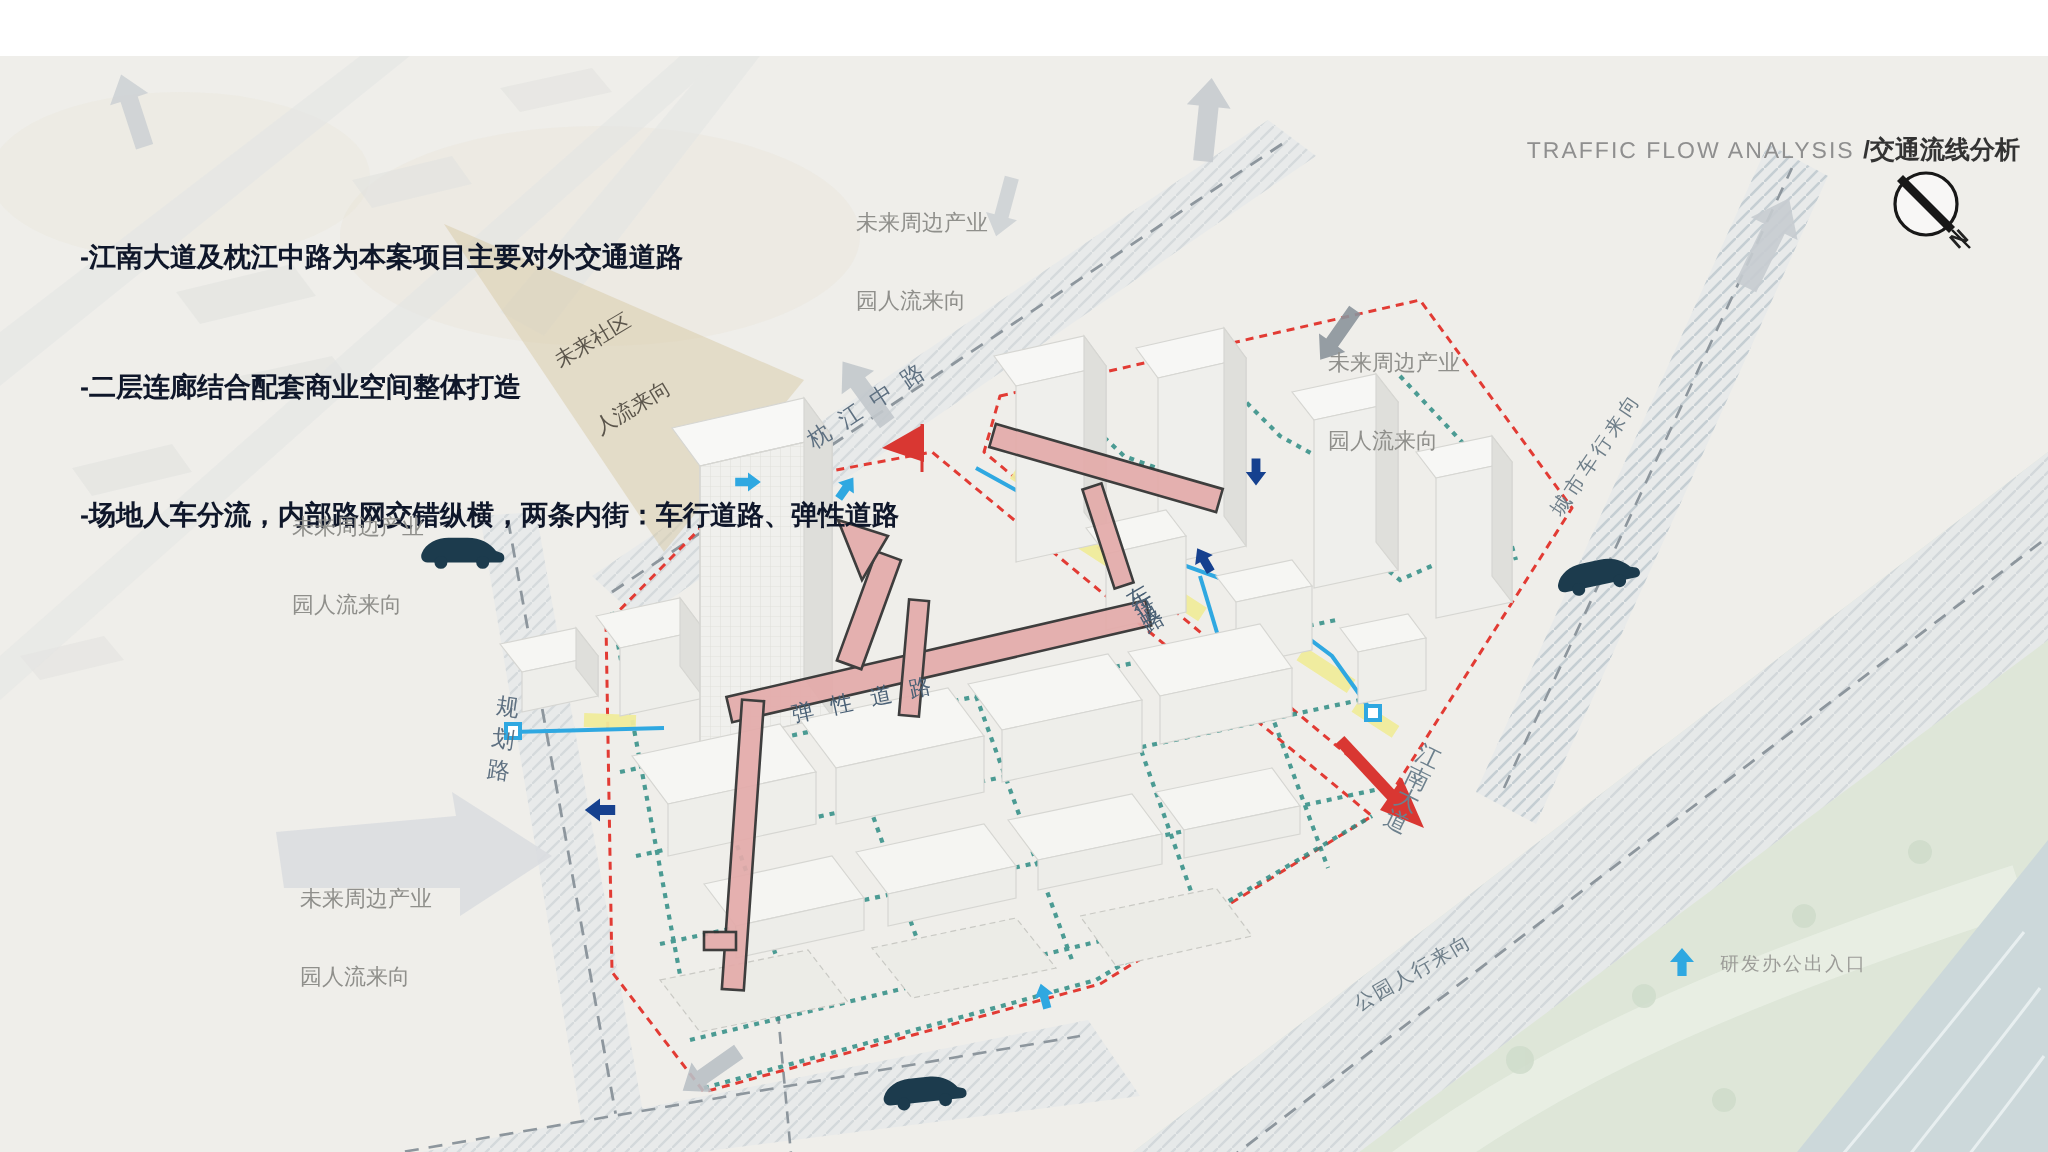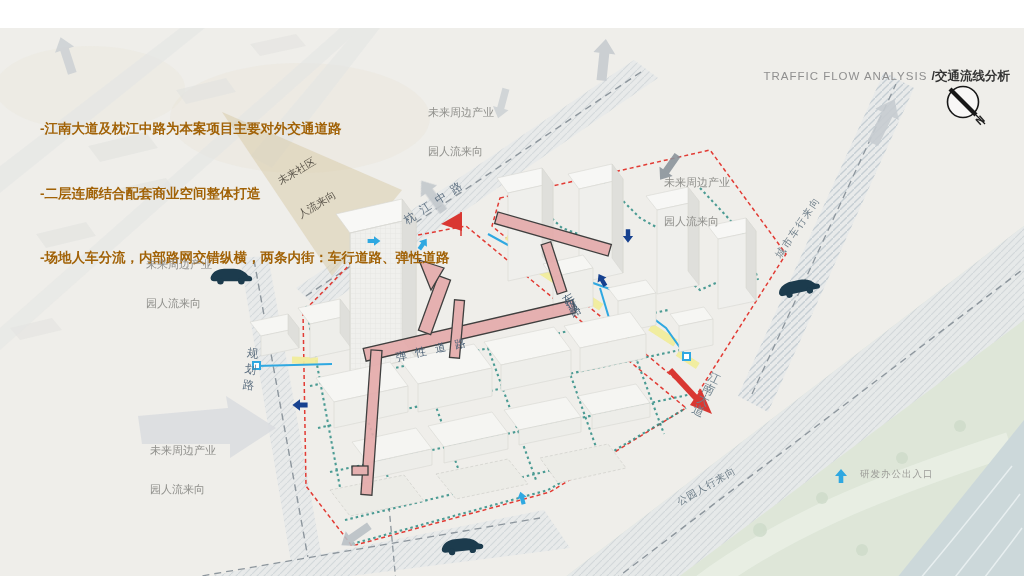--- a/index.html
+++ b/index.html
@@ -5,29 +5,29 @@
   html,body{margin:0;padding:0;background:#ffffff;font-family:"Liberation Sans",sans-serif;}
   .stage{position:relative;width:1024px;height:576px;overflow:hidden;background:#efeeea;margin-top:28px;}
   .stage svg.map{position:absolute;left:0;top:0;}
   .abs{position:absolute;white-space:pre;}
   
   .title{top:20px;right:14px;text-align:right;}
   .title .en{font-size:11.5px;color:#8f8f8f;letter-spacing:1px;}
   .title .zh{font-size:12.5px;color:#333;font-weight:600;}
   .compass-n{left:976px;top:86px;font-size:11px;color:#222;transform:rotate(-42deg);font-weight:600;}
   
-  .notes{left:40px;top:47px;font-size:13.5px;font-weight:700;color:#a16207;line-height:21.5px;}
+  .notes{left:40px;top:47px;font-size:13.5px;font-weight:700;color:#0f172a;line-height:21.5px;}
   
   .ind{font-size:11px;color:#8f8f8b;line-height:13px;}
   .road{white-space:pre;}
   
   .legend{left:822px;top:404px;width:195px;}
   .legend .lg-title{font-size:13px;color:#333;margin-bottom:6px;}
   .legend .lg-title .zh{font-weight:700;margin-right:8px;}
-  .legend .lg-row{display:flex;align-items:flex-start;height:21px;}
+  .legend .lg-row{display:flex;align-items:flex-end;height:21px;}
   .legend .lg-sw{width:38px;display:flex;justify-content:center;align-items:center;flex:0 0 38px;}
   .legend .lg-lab{font-size:9.5px;color:#9c9c98;letter-spacing:1px;}
 </style>
 </head>
 <body>
 
 <div class="stage">
 
 <svg class="map" width="1024" height="576" viewBox="0 0 1024 576">
   <defs>

